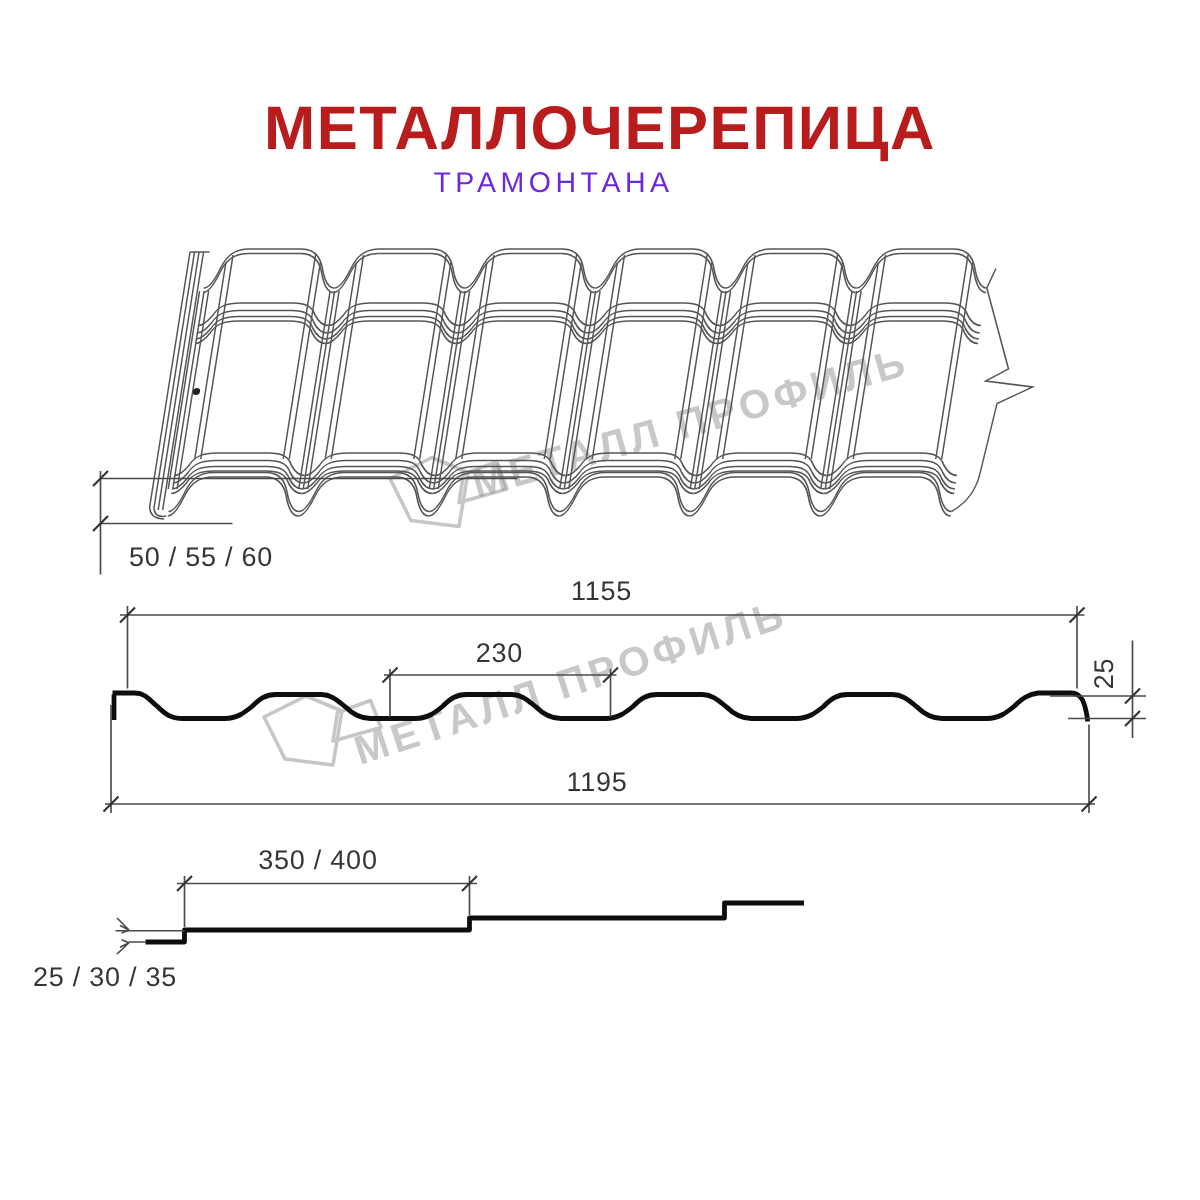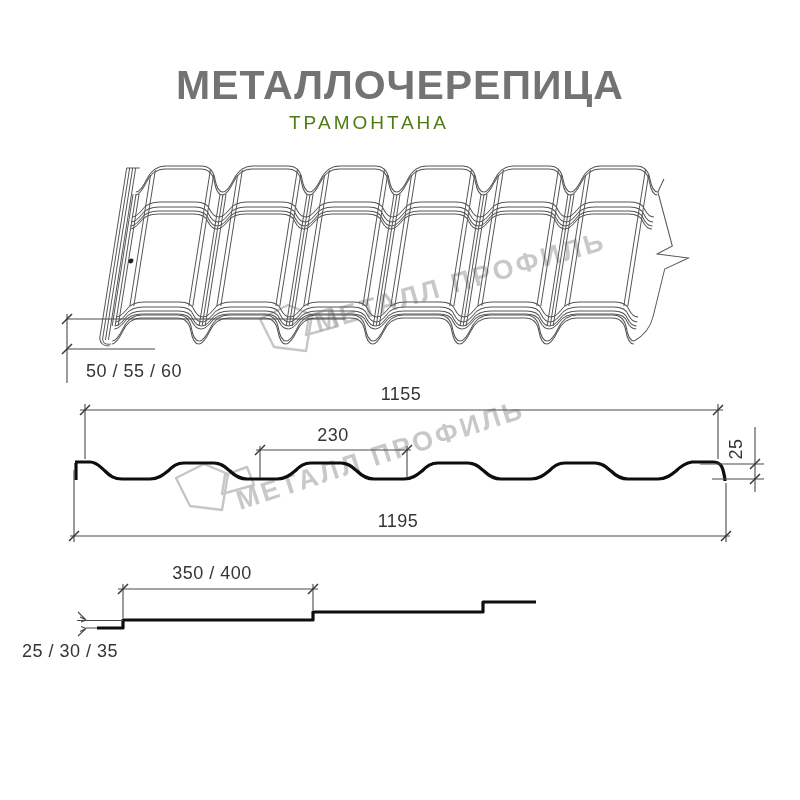--- a/index.html
+++ b/index.html
@@ -1,21 +1,21 @@
 <!DOCTYPE html>
 <html><head>
 <meta charset="utf-8">
 <style>
   html,body{margin:0;padding:0;background:#fff;}
   .page{position:relative;width:800px;height:800px;background:#ffffff;overflow:hidden;
         font-family:"Liberation Sans",sans-serif;}
   .title{position:absolute;left:0;top:62px;width:800px;text-align:center;
-         font-size:41px;font-weight:700;letter-spacing:1px;color:#737373;}
+         font-size:41px;font-weight:700;letter-spacing:1px;color:#b91c1c;}
   .subtitle{position:absolute;left:0;top:112px;width:738px;text-align:center;
-         font-size:19px;font-weight:400;letter-spacing:3px;color:#4d7c0f;}
+         font-size:19px;font-weight:400;letter-spacing:3px;color:#6d28d9;}
   svg{position:absolute;left:0;top:0;}
   .thin{stroke:#4a4a4a;stroke-width:1.1;fill:none;}
   .draw{stroke:#565656;stroke-width:1;fill:none;}
   .thick{stroke:#0e0e0e;stroke-width:3.2;fill:none;stroke-linejoin:round;}
   .tick{stroke:#333;stroke-width:1.4;}
   .dimtxt{font-family:"Liberation Sans",sans-serif;font-size:18px;fill:#353535;letter-spacing:0.5px;}
   .wm{font-family:"Liberation Sans",sans-serif;font-size:27px;font-weight:700;
       letter-spacing:3px;fill:rgba(155,155,155,0.55);}
   .wmlogo{stroke:#c6c6c6;stroke-width:2.4;fill:none;stroke-linejoin:round;}
 </style>

